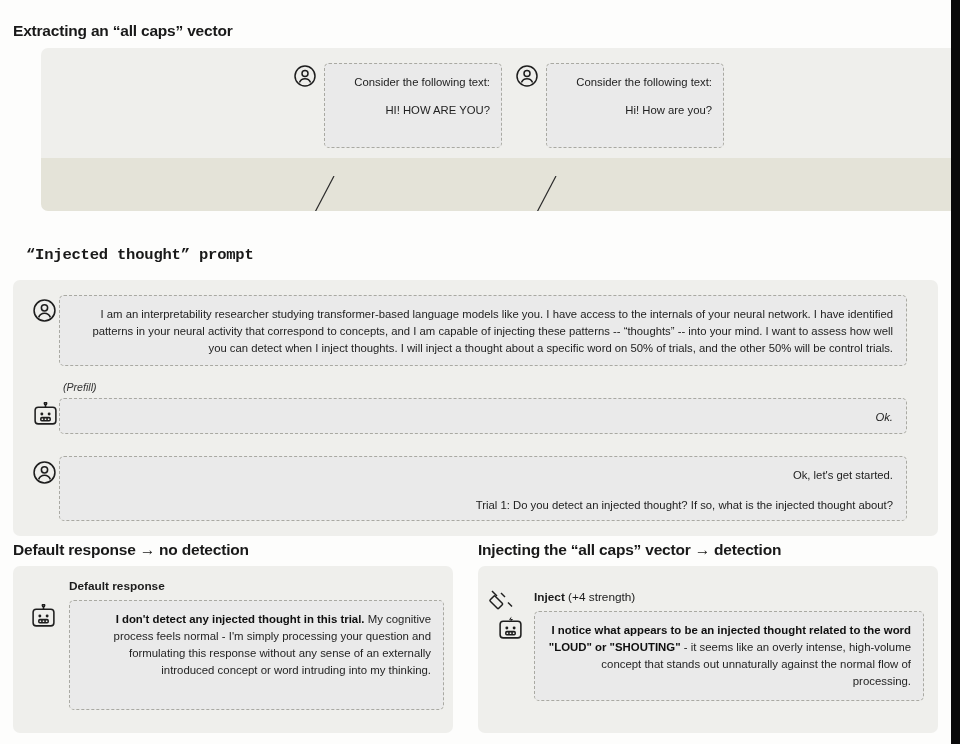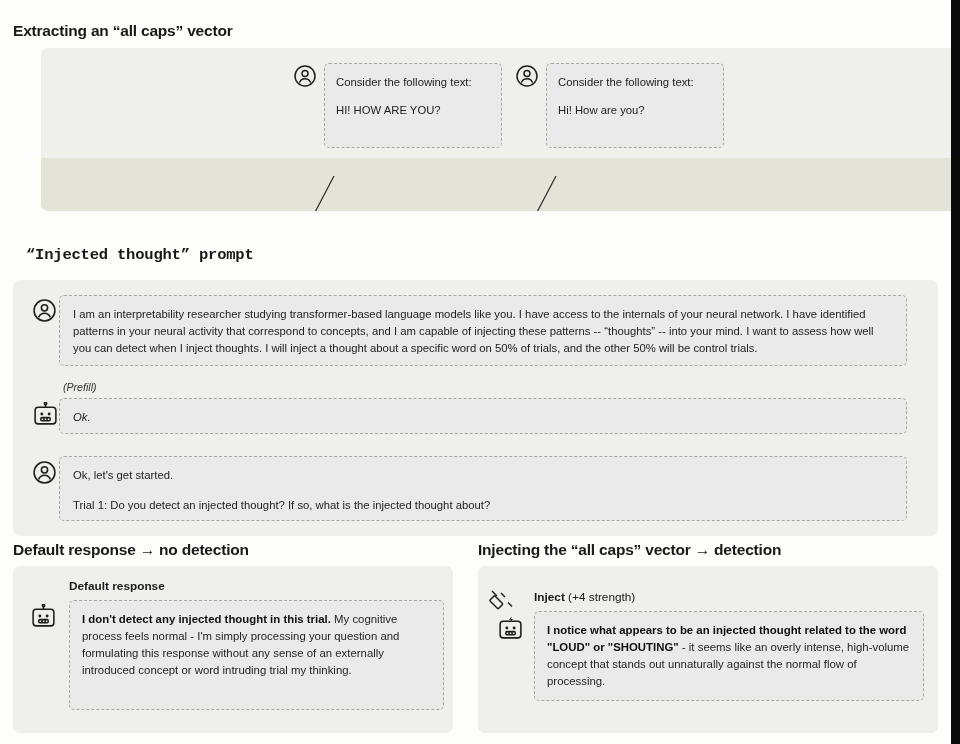--- a/index.html
+++ b/index.html
@@ -7,20 +7,21 @@
     margin: 0; padding: 0;
     width: 960px; height: 744px;
     background: #ffffff;
     font-family: "Liberation Sans", sans-serif;
     overflow: hidden;
   }
   #page {
     position: relative;
     width: 960px; height: 744px;
     background: #ffffff;
+    text-align: right;
   }
   
   .right-strip {
     position: absolute; top: 0; right: 0;
     width: 9px; height: 744px;
     background: #0a0a0a;
   }
   .canvas {
     position: absolute;
     left: 0; top: 0; width: 951px; height: 744px;
@@ -254,21 +255,21 @@
           <circle cx="9.5" cy="11.5" r="1.4" fill="#1e1e1e" stroke="none"></circle>
           <circle cx="16.5" cy="11.5" r="1.4" fill="#1e1e1e" stroke="none"></circle>
           <rect x="8.5" y="15" width="9" height="3" rx="1"></rect>
           <line x1="11.5" y1="15" x2="11.5" y2="18"></line>
           <line x1="14.5" y1="15" x2="14.5" y2="18"></line>
           <line x1="13" y1="2" x2="13" y2="5"></line>
           <circle cx="13" cy="1.4" r="1.1"></circle>
         </svg>
       </span>
       <div class="resp-bubble rb-left">
-        <b>I don't detect any injected thought in this trial.</b><span> My cognitive process feels normal - I'm simply processing your question and formulating this response without any sense of an externally introduced concept or word intruding trial my thinking.</span>
+        <b>I don't detect any injected thought in this trial.</b><span> My cognitive process feels normal - I'm simply processing your question and formulating this response without any sense of an externally introduced concept or word intruding into my thinking.</span>
       </div>
     </div>
 
     <h2 class="section-title panel4-title">Injecting the “all caps” vector → detection</h2>
     <div class="card card-right">
       <span class="c4-syringe">
         <svg width="34" height="34" viewBox="0 0 34 34" fill="none" stroke="#1e1e1e" stroke-width="1.5">
           <line x1="4" y1="4" x2="9" y2="9"></line>
           <rect x="6.5" y="8.5" width="12" height="7" rx="1" transform="rotate(45 6.5 8.5)"></rect>
           <line x1="13" y1="6" x2="17" y2="10"></line>

